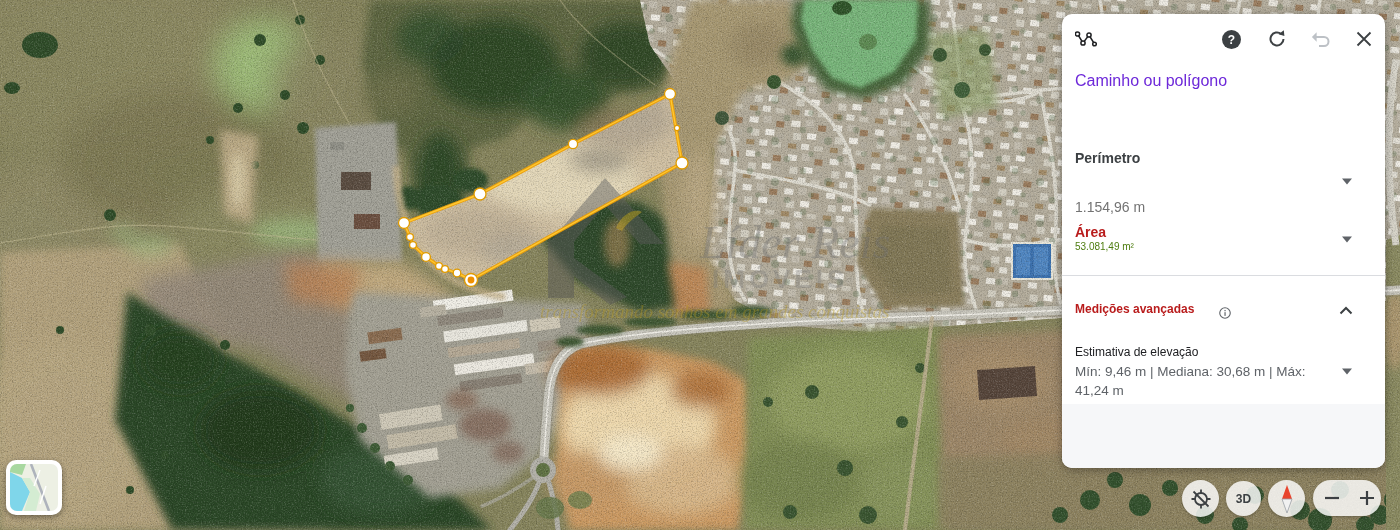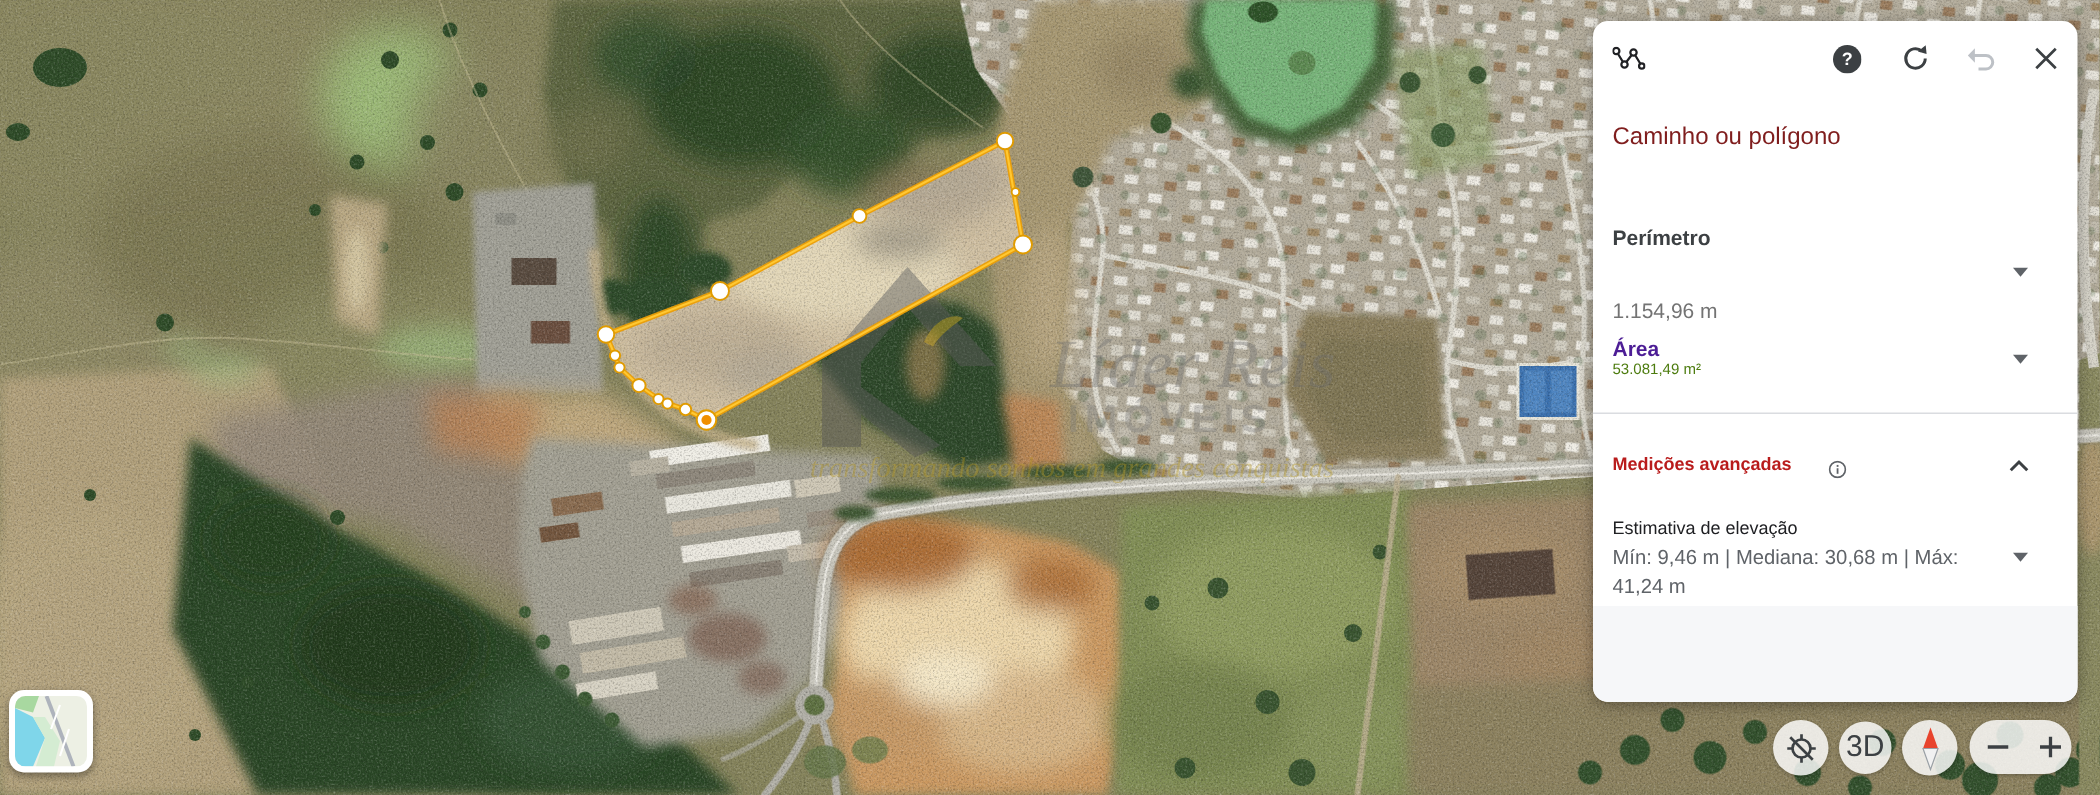--- a/index.html
+++ b/index.html
@@ -433,32 +433,32 @@
   <svg style="position:absolute;left:249px;top:16px" width="20" height="18" viewBox="0 0 20 18">
     <path d="M4,7 L16,7 A0,0 0 0 1 16,7" fill="none" stroke="#bdc1c6" stroke-width="0"></path>
     <path d="M5,7 H13 A4.5,4.5 0 0 1 13,16 H8" fill="none" stroke="#bdc1c6" stroke-width="2"></path>
     <polygon points="5.6,2.2 5.6,11.8 0.9,7" fill="#bdc1c6"></polygon>
   </svg>
 
   <svg style="position:absolute;left:294px;top:17px" width="16" height="16" viewBox="0 0 16 16">
     <path d="M1.5,1.5 L14.5,14.5 M14.5,1.5 L1.5,14.5" stroke="#3c4043" stroke-width="1.8"></path>
   </svg>
 
-  <div class="ptxt" style="top:69px;font-size:16px;color:#7f1d1d">Caminho ou polígono</div>
+  <div class="ptxt" style="top:58px;font-size:16px;color:#6d28d9">Caminho ou polígono</div>
 
 
   <div class="ptxt" style="top:136px;font-size:14px;font-weight:bold;color:#3c4043">Perímetro</div>
 
   <div class="ptxt" style="top:185px;font-size:14px;color:#737373">1.154,96 m</div>
 
   <svg style="position:absolute;left:279px;top:164px" width="12" height="7" viewBox="0 0 12 7">
         <polygon points="1,0.5 11,0.5 6,6.5" fill="#5f6368"></polygon>
       </svg>
 
-  <div class="ptxt" style="top:210px;font-size:14px;font-weight:bold;color:#4c1d95">Área</div>
+  <div class="ptxt" style="top:210px;font-size:14px;font-weight:bold;color:#b91c1c">Área</div>
 
   <div class="ptxt" style="top:227px;font-size:10px;color:#4d7c0f">53.081,49 m²</div>
 
   <svg style="position:absolute;left:279px;top:222px" width="12" height="7" viewBox="0 0 12 7">
         <polygon points="1,0.5 11,0.5 6,6.5" fill="#5f6368"></polygon>
       </svg>
 
   <div style="position:absolute;left:0;top:261px;width:323px;height:1px;background:#dadce0"></div>
 
   <div class="ptxt" style="top:288px;font-size:12px;font-weight:bold;color:#b91c1c">Medições avançadas</div>
@@ -486,21 +486,21 @@
 </div>
 
 <div class="ctl" style="left:1182px;top:480px;width:37px;height:37px">
   <svg width="24" height="24" viewBox="0 0 24 24">
     <circle cx="12" cy="12" r="6" fill="none" stroke="#3c4043" stroke-width="1.8"></circle>
     <path d="M12,2.5 V6 M12,18 V21.5 M2.5,12 H6 M18,12 H21.5" stroke="#3c4043" stroke-width="1.8"></path>
     <path d="M4.5,4.5 L19.5,19.5" stroke="#3c4043" stroke-width="1.8"></path>
   </svg>
 </div>
 
-<div class="ctl" style="left:1226px;top:481px;width:35px;height:35px;font-size:20px;font-weight:normal;color:#3c4043">3D</div>
+<div class="ctl" style="left:1226px;top:481px;width:35px;height:35px;font-size:12px;font-weight:bold;color:#3c4043">3D</div>
 
 <div class="ctl" style="left:1268px;top:480px;width:37px;height:37px">
   <svg width="16" height="30" viewBox="0 0 16 30">
     <polygon points="8,1 13,15 3,15" fill="#e8442d"></polygon>
     <polygon points="8,29 13,15 3,15" fill="#f1f1f1" stroke="#9aa0a6" stroke-width="0.8"></polygon>
   </svg>
 </div>
 
 <div style="position:absolute;left:1313px;top:480px;width:68px;height:36px;background:rgba(255,255,255,0.82);border-radius:18px;box-shadow:0 1px 3px rgba(0,0,0,.25)">
   <svg style="position:absolute;left:12px;top:11px" width="14" height="14" viewBox="0 0 14 14">

